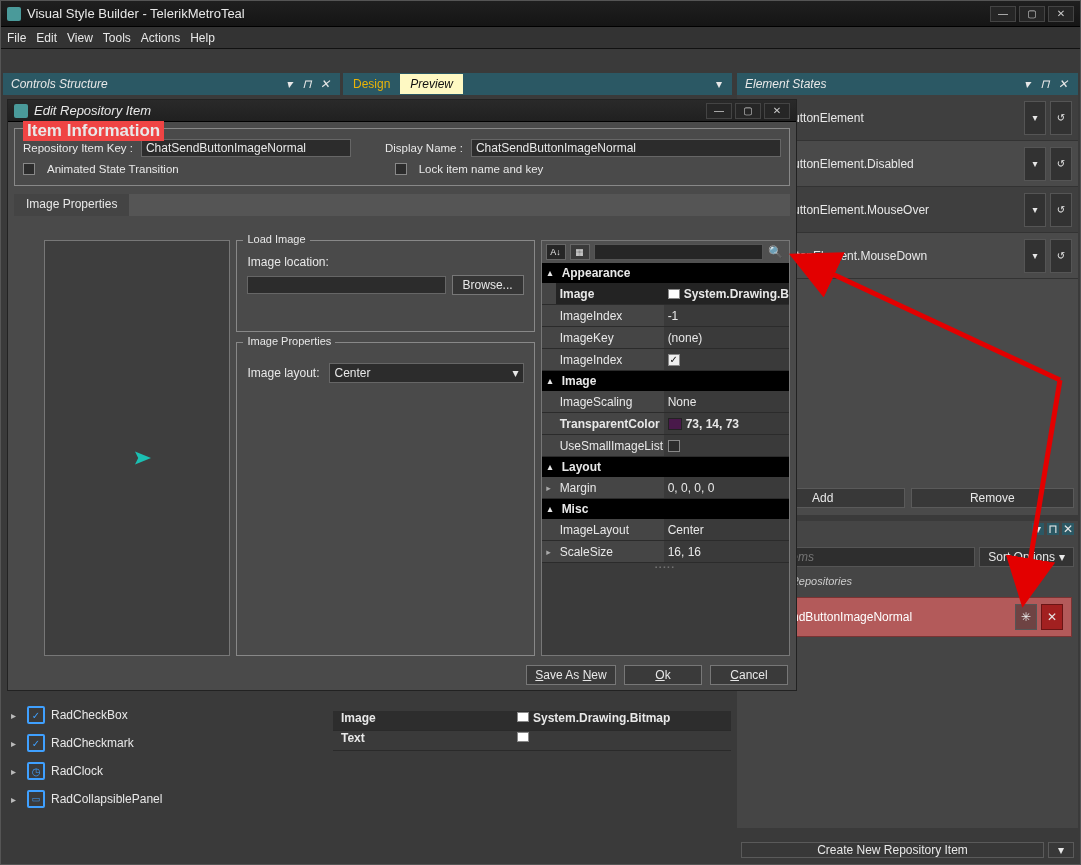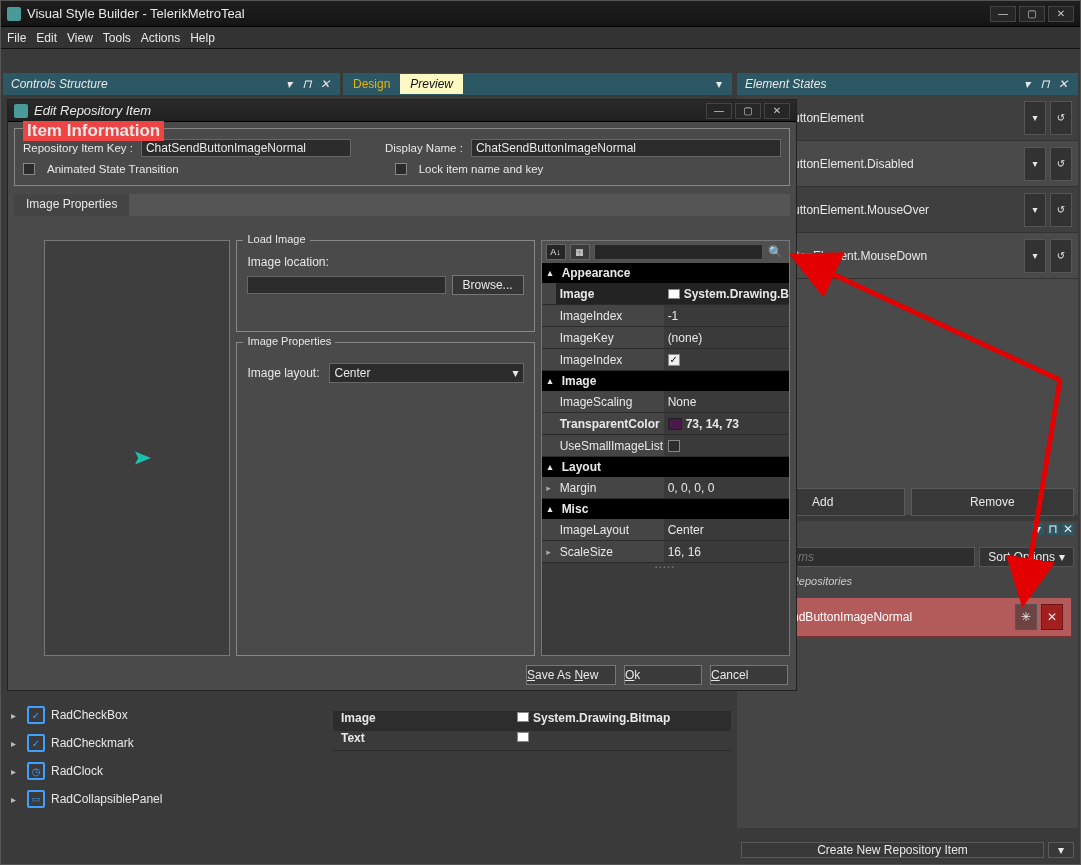--- a/index.html
+++ b/index.html
@@ -28,21 +28,21 @@
 .design-strip .tab.active { background:#fef9c3; color:#111; font-style:italic;}
 .element-states { position:absolute; left:736px; top:72px; right:2px; height:22px; }
 
 
 .es-body { position:absolute; left:736px; top:94px; right:2px; height:420px; background:#4a4a4a; overflow:hidden; }
 .es-row { height:46px; display:flex; align-items:center; padding:0 6px; border-bottom:1px solid #333;}
 .es-row.alt{ background:#3f3f3f;}
 .es-label { flex:1; padding-left:4px; font-size:12px;}
 .es-btn { width:22px; height:34px; background:#323232; border:1px solid #555; margin-left:4px; display:flex; align-items:center; justify-content:center; font-size:10px;}
 .es-actions { position:absolute; left:736px; top:485px; right:2px; height:28px; display:flex; gap:6px; padding:2px 4px; }
-.flat-btn { flex:1; height:28px; background:#383838; border:1px solid #5a5a5a; display:flex; align-items:center; justify-content:center; font-size:12px; }
+.flat-btn { flex:1; height:20px; background:#383838; border:1px solid #5a5a5a; display:flex; align-items:center; justify-content:center; font-size:12px; }
 
 
 .repo-panel { position:absolute; left:736px; top:520px; right:2px; bottom:36px; background:#454545; }
 .repo-hdr { position:absolute; right:4px; top:2px; display:flex; gap:3px; font-size:10px; color:#b0cfd6;}
 .repo-hdr span{ width:12px; height:12px; background:#2b5864; display:inline-flex; align-items:center; justify-content:center;}
 .repo-search-row { position:absolute; top:26px; left:4px; right:4px; display:flex; gap:4px; }
 .repo-search-row input{ flex:1; height:20px; background:#2e2e2e; border:1px solid #555; color:#aaa; padding:0 4px; font-style:italic;}
 .sort-btn { height:20px; padding:0 8px; background:#333; border:1px solid #555; display:flex; align-items:center; font-size:11px; gap:4px;}
 .repo-sub { position:absolute; top:54px; left:6px; font-size:11px; color:#ccc; font-style:italic;}
 .repo-item { position:absolute; top:76px; left:6px; right:6px; height:40px; background:#b35a5a; border:1px solid #7a3333; display:flex; align-items:center; padding:0 8px;}
@@ -111,21 +111,21 @@
 .pg-row .k{ width:108px; padding-left:4px; display:flex; align-items:center; background:#454545;}
 .pg-row .v{ flex:1; padding-left:4px; display:flex; align-items:center; background:#3a3a3a;text-align:right;}
 .pg-row.sel .k{ background:#232323;}
 .pg-row.sel .v{ background:#232323;}
 .pg-row.bold .k, .pg-row.bold .v{ font-weight:bold;}
 .pg-chip{ width:14px; height:12px; background:#49194a; border:1px solid #222; margin-right:4px;}
 .pg-check{ width:12px; height:12px; border:1px solid #888; background:#eee; display:inline-flex; align-items:center; justify-content:center; color:#111; font-size:10px;}
 .pg-drag{ height:8px; background:#3b3b3b; display:flex; justify-content:center; align-items:center; color:#777; letter-spacing:2px; font-size:6px;}
 
 .dlg-footer{ position:absolute; left:0; right:0; bottom:0; height:30px; display:flex; justify-content:flex-end; align-items:center; gap:8px; padding:0 8px;}
-.dlg-btn{ width:78px; height:20px; background:#3a3a3a; border:1px solid #777; display:flex; align-items:center; }
+.dlg-btn{ width:78px; height:20px; background:#3a3a3a; border:1px solid #777; display:flex; align-items:center; justify-content:center;}
 
 
 .arrows{ position:absolute; left:0; top:0; width:1081px; height:865px; pointer-events:none;}
 </style>
 </head>
 <body>
 
 <div class="main-win">
   <div class="titlebar">
     <div class="app-icon"></div>

